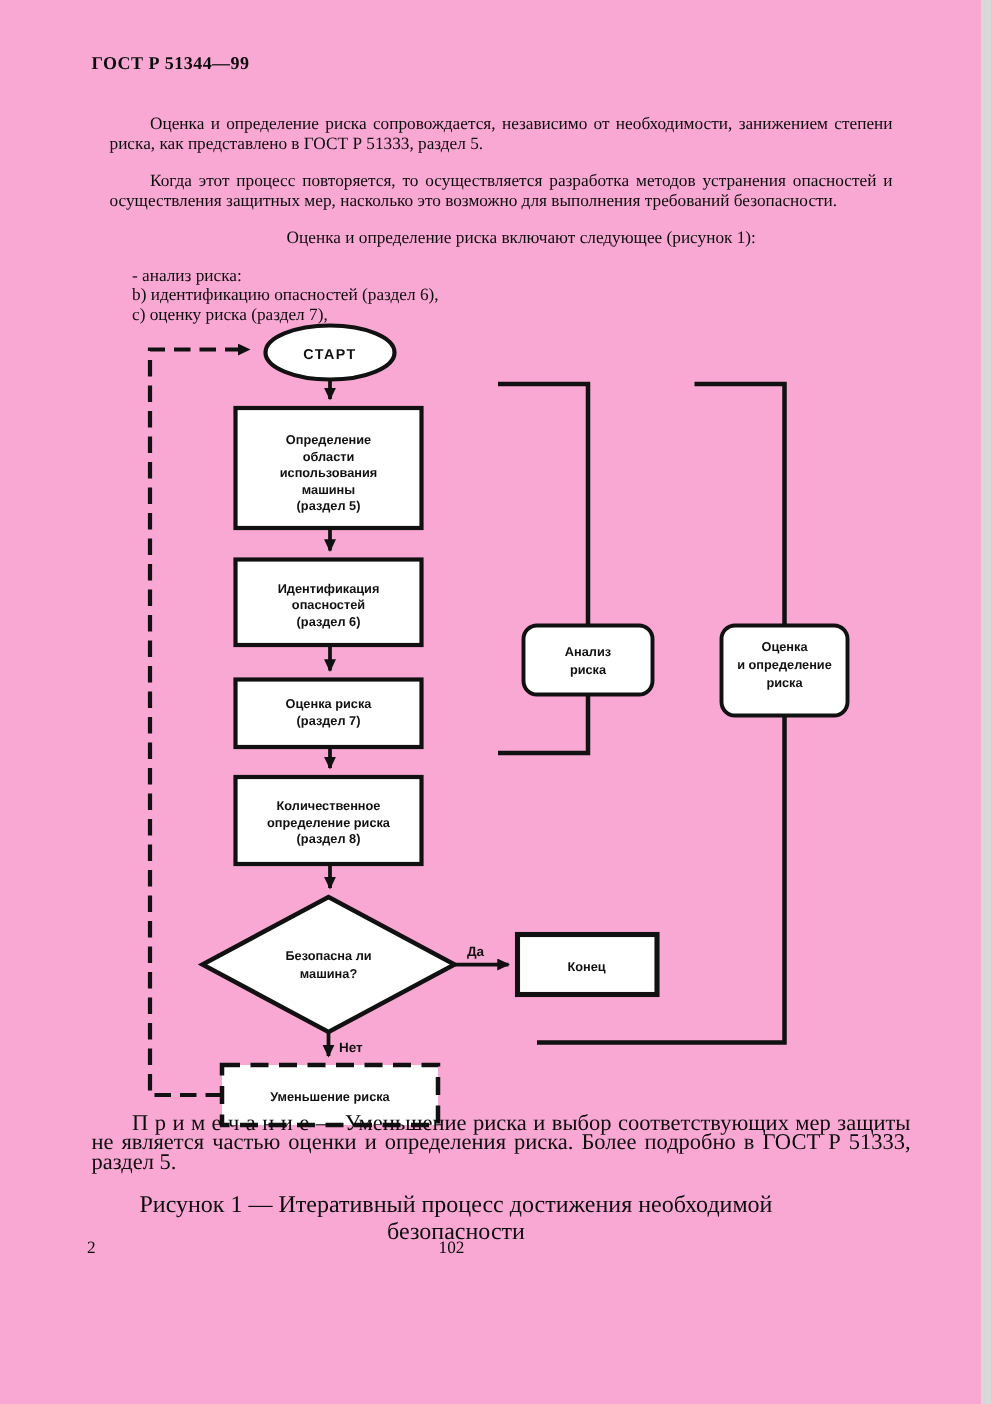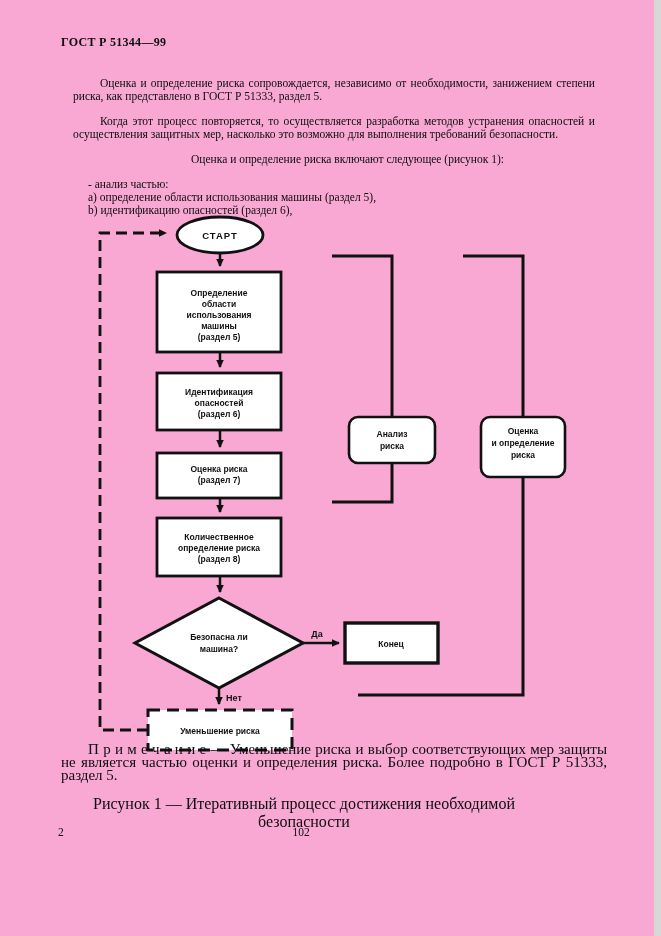--- a/index.html
+++ b/index.html
@@ -44,23 +44,23 @@
 <body>
 
 <div class="page">
 
   <div class="doc-header">ГОСТ Р 51344—99</div>
 
   <div class="textblock">
     <p>Оценка и определение риска сопровождается, независимо от необходимости, занижением степени риска, как представлено в ГОСТ Р 51333, раздел 5.</p>
     <p>Когда этот процесс повторяется, то осуществляется разработка методов устранения опасностей и осуществления защитных мер, насколько это возможно для выполнения требований безопасности.</p>
     <p class="nojust">Оценка и определение риска включают следующее (рисунок 1):</p>
-    <div class="list-line">- анализ частью:</div>
-    <div class="list-line">a)  определение области использования машины (раздел 5),</div>
+    <div class="list-line">- анализ риска:</div>
     <div class="list-line">b)  идентификацию опасностей (раздел 6),</div>
+    <div class="list-line">c)  оценку риска (раздел 7),</div>
   </div>
 
   <svg class="flowchart-svg" viewBox="0 0 661 936" xmlns="http://www.w3.org/2000/svg">
     <defs>
       <marker id="arr" markerWidth="10" markerHeight="9" refX="7.5" refY="4" orient="auto" markerUnits="userSpaceOnUse">
         <path d="M0,0 L8.5,4 L0,8 z" fill="#111"></path>
       </marker>
     </defs>
 
     <path d="M148,730 L100,730 L100,233 L166,233" fill="none" stroke="#111" stroke-width="2.8" stroke-dasharray="11,6" marker-end="url(#arr)"></path>

